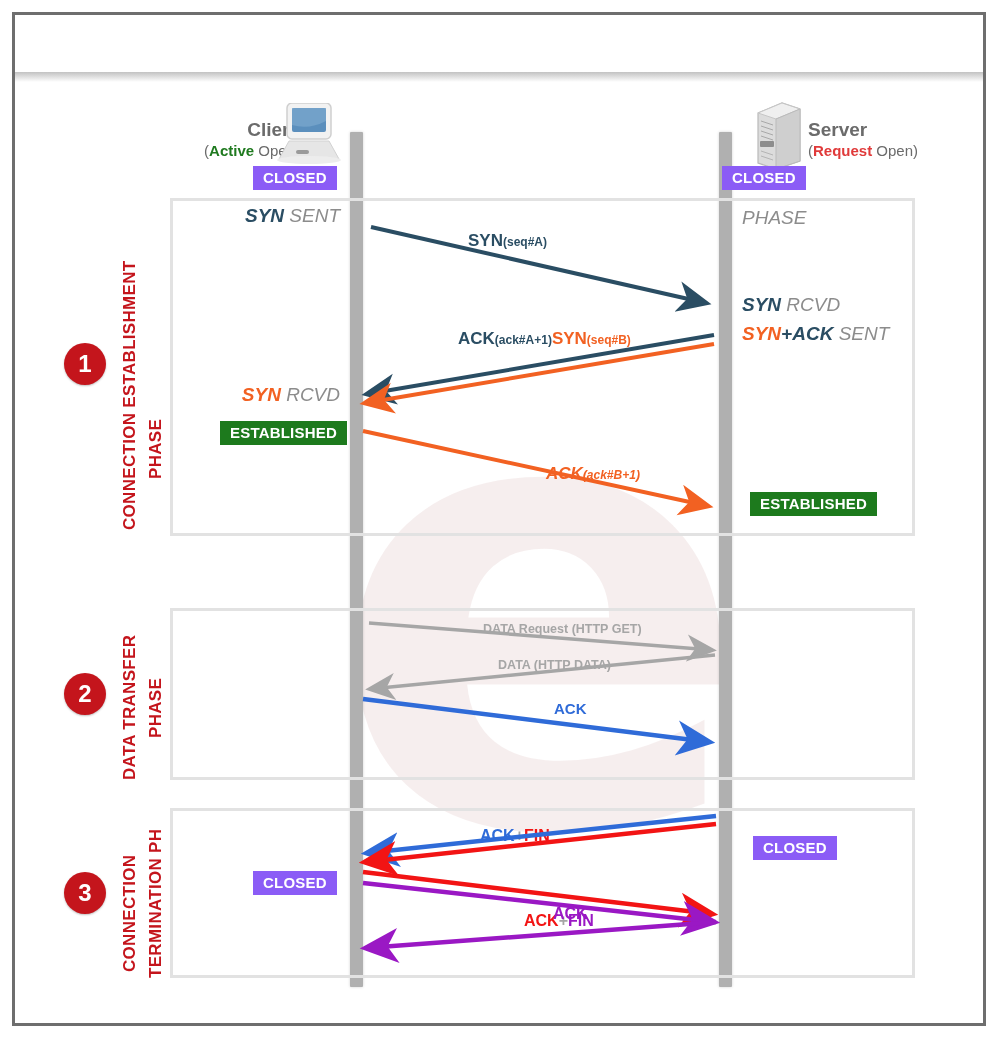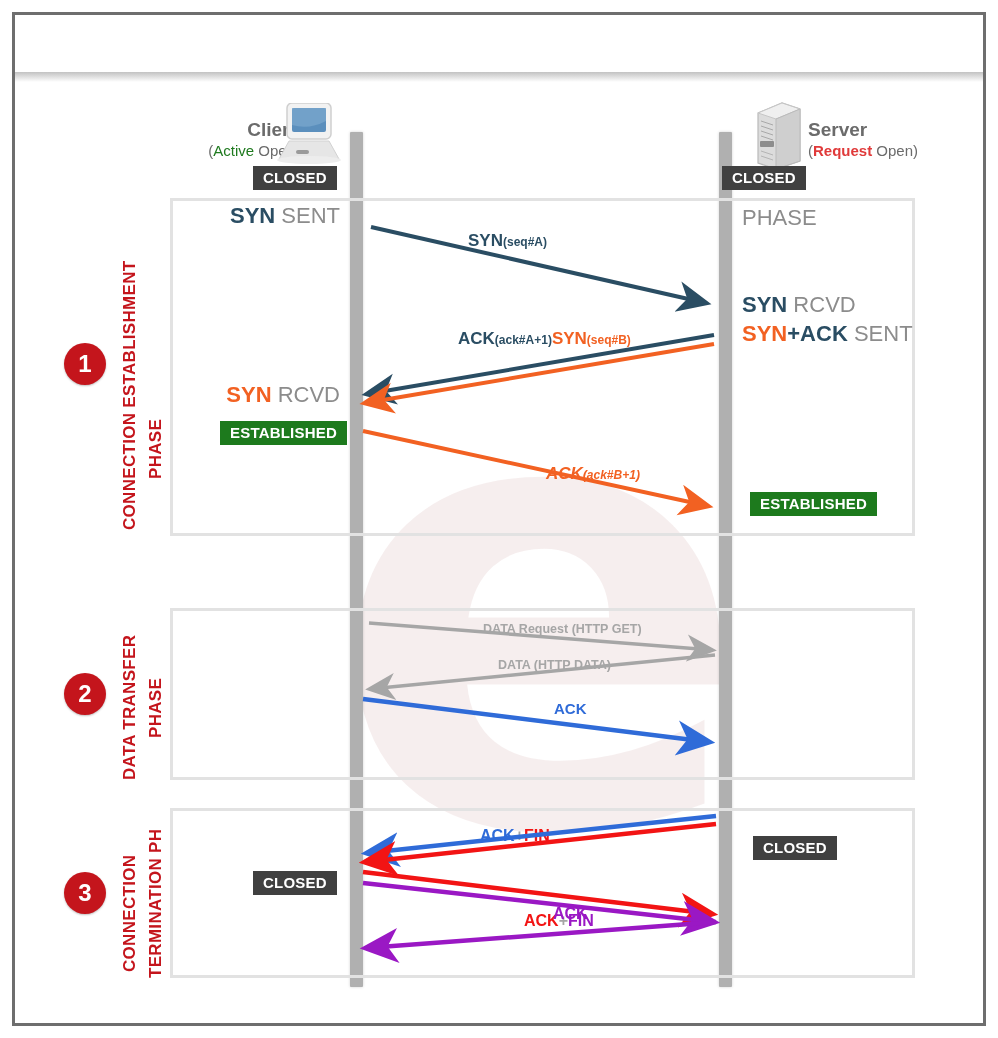--- a/index.html
+++ b/index.html
@@ -78,35 +78,35 @@
 
   
   .endpoint { position: absolute; }
   .endpoint-name {
     font-size: 19px; font-weight: bold; color: #6b6b6b;
     line-height: 23px; white-space: nowrap;
   }
   .endpoint-sub {
     font-size: 15px; color: #6b6b6b; line-height: 20px; white-space: nowrap;
   }
-  .open-active { color: #1f7a1f; font-weight: normal; }
+  .open-active { color: #1f7a1f; font-weight: bold; }
   .open-passive { color: #e03a3a; font-weight: bold; }
 
   #endpoint-client { left: 175px; top: 118px; width: 125px; text-align: right; }
   #endpoint-server { left: 808px; top: 118px; width: 160px; text-align: left; }
 
   
   #client-icon { position: absolute; left: 273px; top: 103px; width: 72px; height: 62px; }
   
   #server-icon { position: absolute; left: 748px; top: 101px; width: 56px; height: 70px; }
 
   
   .state-badge {
     position: absolute;
-    background: #404040;
+    background: #8b5cf6;
     color: #ffffff;
     font-size: 15px;
     font-weight: bold;
     padding: 3px 10px 4px 10px;
     white-space: nowrap;
     letter-spacing: 0.2px;
   }
   .state-badge.green { background: #1d7a1d; }
 
   #badge-client-closed-top { left: 253px; top: 166px; }
@@ -155,23 +155,24 @@
   #phase-label-1a { left: 120px; top: 530px; }
   #phase-label-1b { left: 146px; top: 479px; }
   #phase-label-2a { left: 120px; top: 780px; }
   #phase-label-2b { left: 146px; top: 738px; }
   #phase-label-3a { left: 120px; top: 972px; }
   #phase-label-3b { left: 146px; top: 978px; }
 
   
   .state-text {
     position: absolute;
-    font-size: 22px;
+    font-size: 19px;
     line-height: 21px;
     white-space: nowrap;
+    font-style: italic;
   }
   .s-dark { color: #2a4d63; font-weight: bold; }
   .s-orange { color: #f26122; font-weight: bold; }
   .s-grey { color: #8c8c8c; font-weight: normal; }
 
   #state-syn-sent     { left: 175px; top: 205px; width: 165px; text-align: right; }
   #state-client-synrcvd { left: 175px; top: 384px; width: 165px; text-align: right; }
   #state-listen       { left: 742px; top: 207px; }
   #state-server-synrcvd { left: 742px; top: 294px; }
   #state-synack-sent  { left: 742px; top: 323px; text-align: right; }

